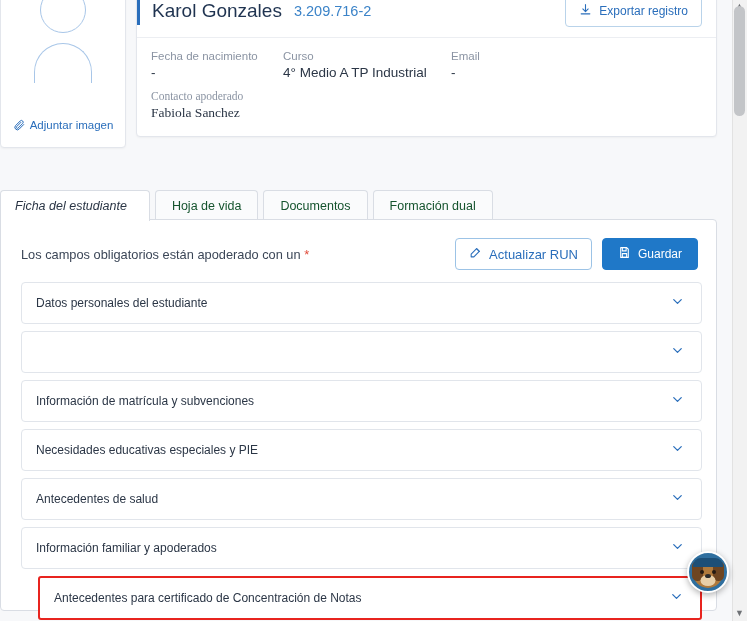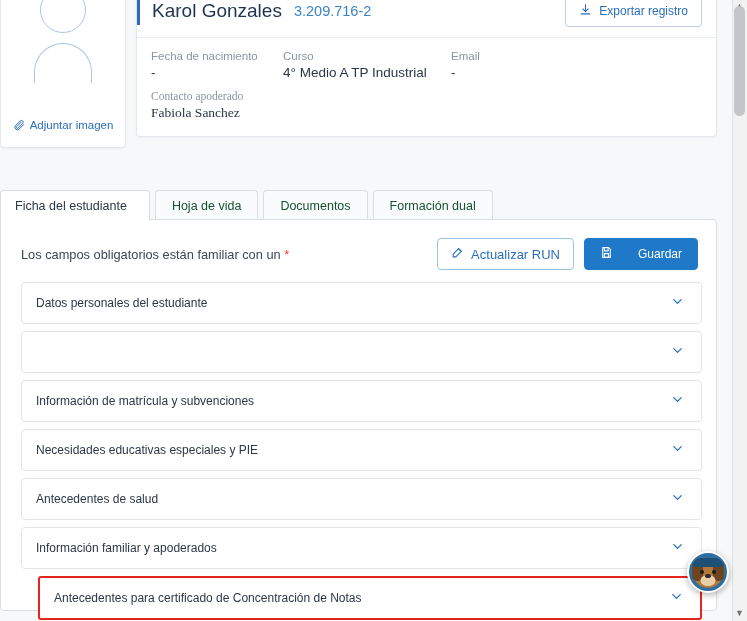--- a/index.html
+++ b/index.html
@@ -169,20 +169,21 @@
     position: relative;
     top: 1px;
   }
   .tab.active {
     background: #ffffff;
     color: #2b3646;
     border-color: #d9dde4;
     z-index: 2;
     padding-left: 14px;
     padding-right: 22px;
+    font-style: italic;
   }
 
   
   .panel {
     position: absolute;
     left: 0;
     top: 219px;
     width: 717px;
     height: 392px;
     background: #ffffff;
@@ -212,21 +213,21 @@
     background: #ffffff;
     color: #2a6ebb;
     font-size: 13px;
     border-radius: 4px;
     padding: 7px 13px;
     cursor: pointer;
   }
   .btn-primary {
     display: inline-flex;
     align-items: center;
-    gap: 25px;
+    gap: 7px;
     border: 1px solid #1f78c8;
     background: #1f78c8;
     color: #ffffff;
     font-size: 12px;
     border-radius: 4px;
     padding: 7px 15px;
     cursor: pointer;
   }
 
   .sections {
@@ -418,21 +419,21 @@
       <span>Documentos</span>
     </div>
     <div class="tab">
       <span>Formación dual</span>
     </div>
   </div>
 
   <div class="panel">
     <div class="panel-head">
       <div class="required-note">
-        <span>Los campos obligatorios están familiar con un </span><span class="star">*</span>
+        <span>Los campos obligatorios están apoderado con un </span><span class="star">*</span>
       </div>
       <div class="head-actions">
         <button class="btn-outline">
           <span>
             <svg width="13" height="13" viewBox="0 0 24 24" fill="none" stroke="#2a6ebb" stroke-width="2" stroke-linecap="round" stroke-linejoin="round">
                 <path d="M4 20h5l10-10-5-5L4 15v5z"></path>
                 <path d="M14 5l5 5"></path>
               </svg>
           </span>
           <span>Actualizar RUN</span>

